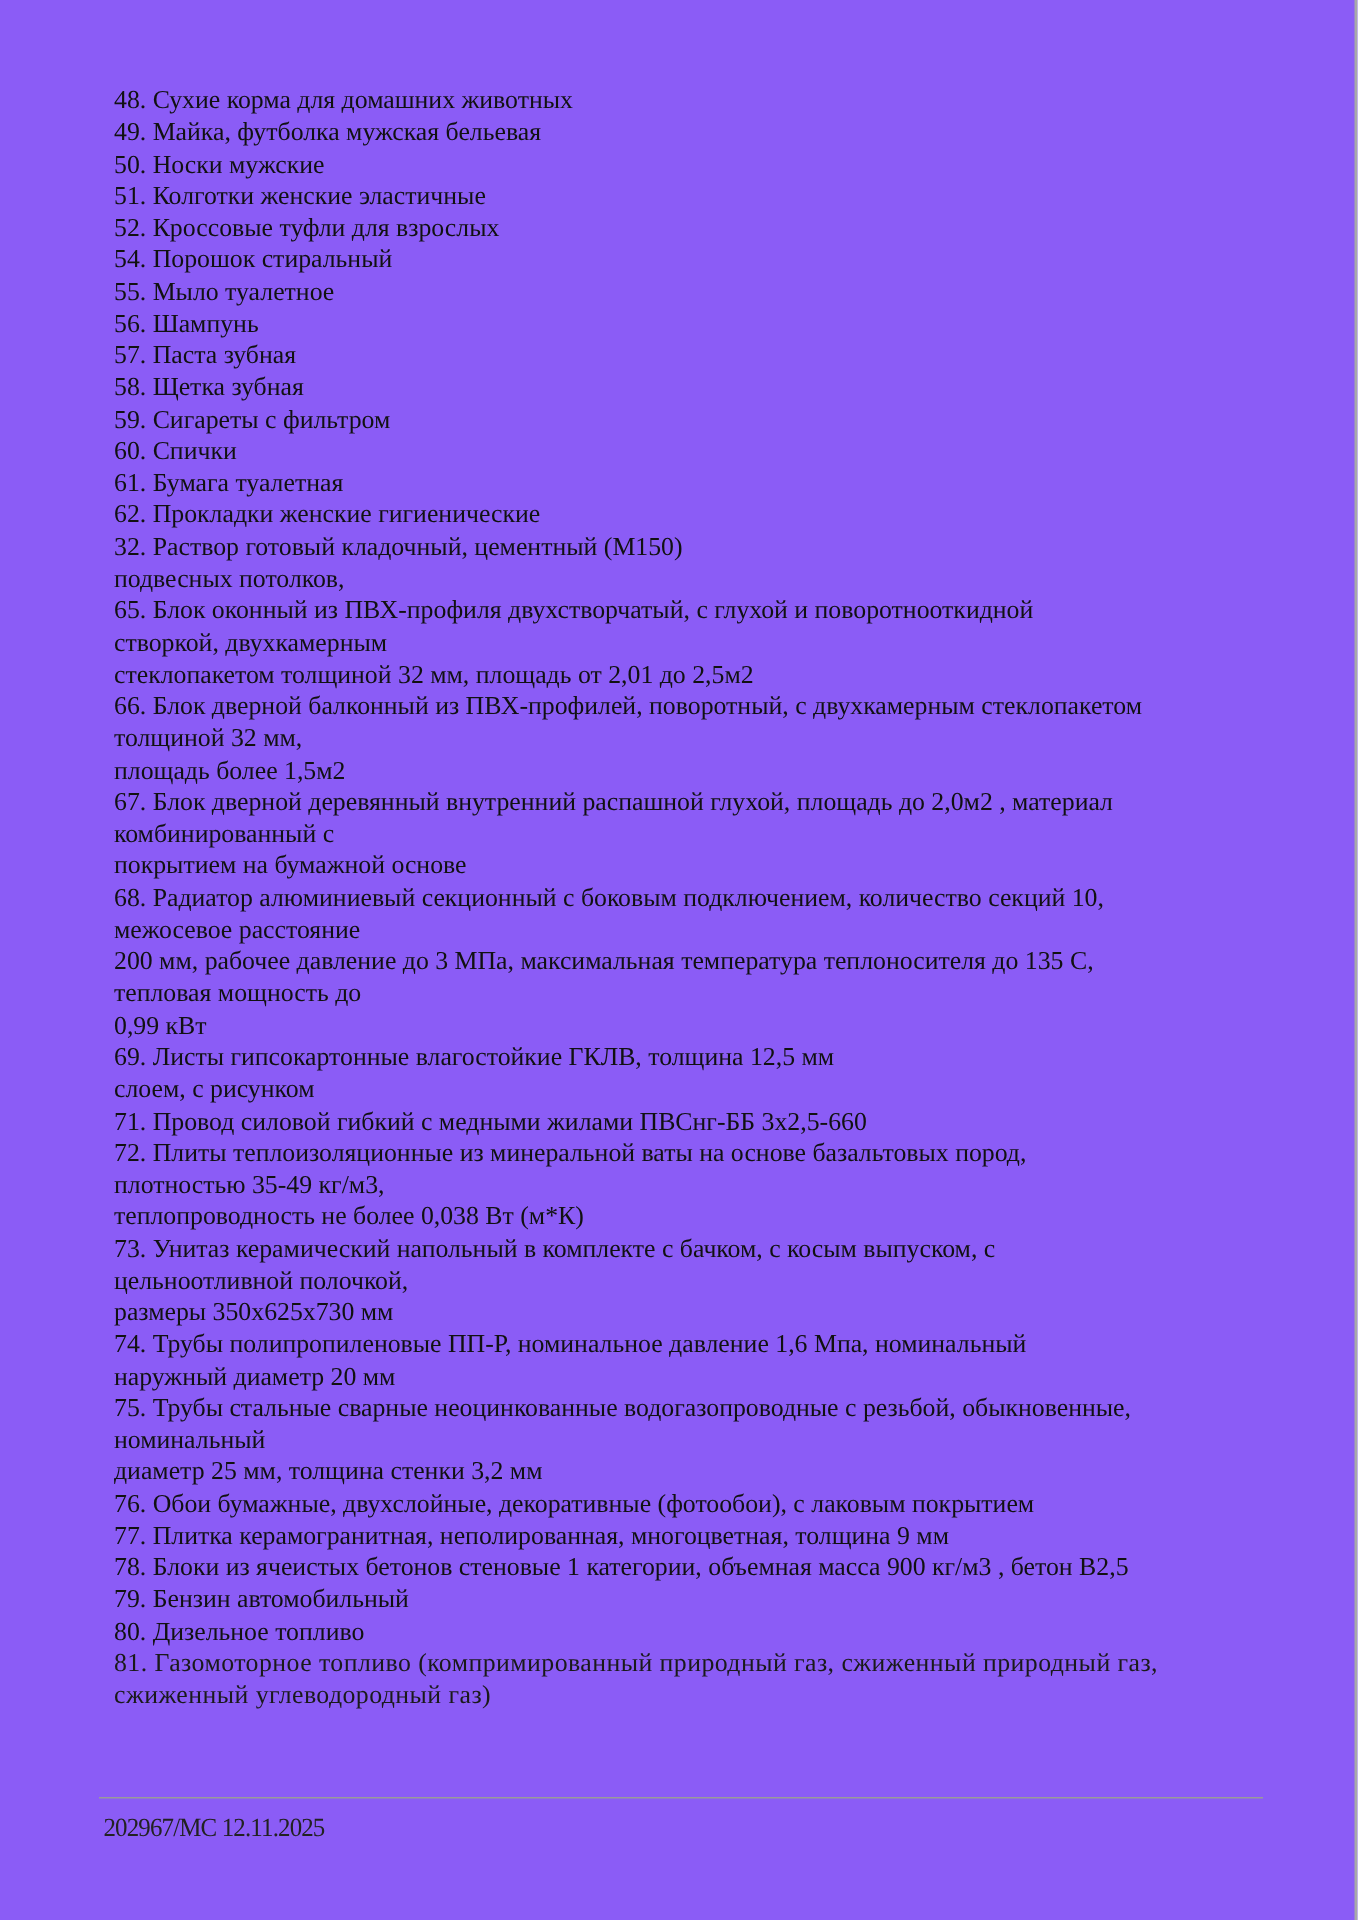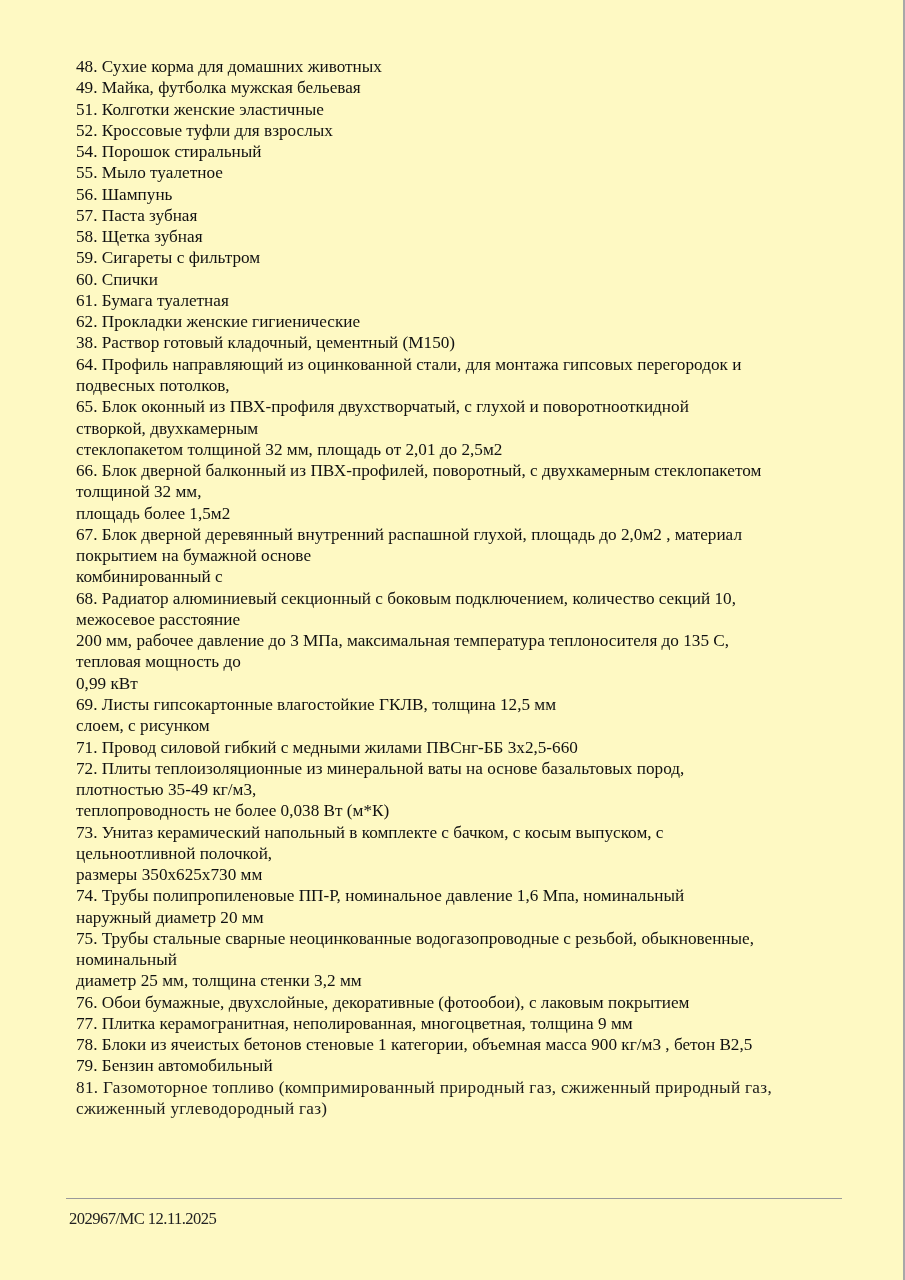--- a/index.html
+++ b/index.html
@@ -12,21 +12,21 @@
       height: 1280px;
       position: relative;
       overflow: hidden;
       font-family: "Liberation Serif", "DejaVu Serif", serif;
       color: #111111;
     }
     .page {
       position: absolute;
       left: 0; top: 0;
       width: 905px; height: 1280px;
-      background: #fef9c3;
+      background: #8b5cf6;
     }
     .right-edge {
       position: absolute;
       right: 0; top: 0;
       width: 2px; height: 1280px;
       background: #a8a8a8;
     }
     .list {
       position: absolute;
       left: 76px;
@@ -69,43 +69,43 @@
       color: #1a1a1a;
     }
   </style>
 </head>
 <body>
 
 <div class="page">
   <div class="list" id="doc-list">
       <div class="line">48. Сухие корма для домашних животных</div>
       <div class="line">49. Майка, футболка мужская бельевая</div>
+      <div class="line">50. Носки мужские</div>
       <div class="line">51. Колготки женские эластичные</div>
       <div class="line">52. Кроссовые туфли для взрослых</div>
       <div class="line">54. Порошок стиральный</div>
       <div class="line">55. Мыло туалетное</div>
       <div class="line">56. Шампунь</div>
       <div class="line">57. Паста зубная</div>
       <div class="line">58. Щетка зубная</div>
       <div class="line">59. Сигареты с фильтром</div>
       <div class="line">60. Спички</div>
       <div class="line">61. Бумага туалетная</div>
       <div class="line">62. Прокладки женские гигиенические</div>
-      <div class="line">38. Раствор готовый кладочный, цементный (М150)</div>
-      <div class="line">64. Профиль направляющий из оцинкованной стали, для монтажа гипсовых перегородок и</div>
+      <div class="line">32. Раствор готовый кладочный, цементный (М150)</div>
       <div class="line">подвесных потолков,</div>
       <div class="line">65. Блок оконный из ПВХ-профиля двухстворчатый, с глухой и поворотнооткидной</div>
       <div class="line">створкой, двухкамерным</div>
       <div class="line">стеклопакетом толщиной 32 мм, площадь от 2,01 до 2,5м2</div>
       <div class="line">66. Блок дверной балконный из ПВХ-профилей, поворотный, с двухкамерным стеклопакетом</div>
       <div class="line">толщиной 32 мм,</div>
       <div class="line">площадь более 1,5м2</div>
       <div class="line">67. Блок дверной деревянный внутренний распашной глухой, площадь до 2,0м2 , материал</div>
+      <div class="line">комбинированный с</div>
       <div class="line">покрытием на бумажной основе</div>
-      <div class="line">комбинированный с</div>
       <div class="line">68. Радиатор алюминиевый секционный с боковым подключением, количество секций 10,</div>
       <div class="line">межосевое расстояние</div>
       <div class="line">200 мм, рабочее давление до 3 МПа, максимальная температура теплоносителя до 135 С,</div>
       <div class="line">тепловая мощность до</div>
       <div class="line">0,99 кВт</div>
       <div class="line">69. Листы гипсокартонные влагостойкие ГКЛВ, толщина 12,5 мм</div>
       <div class="line">слоем, с рисунком</div>
       <div class="line">71. Провод силовой гибкий с медными жилами ПВСнг-ББ 3х2,5-660</div>
       <div class="line">72. Плиты теплоизоляционные из минеральной ваты на основе базальтовых пород,</div>
       <div class="line">плотностью 35-49 кг/м3,</div>
@@ -115,19 +115,20 @@
       <div class="line">размеры 350х625х730 мм</div>
       <div class="line">74. Трубы полипропиленовые ПП-Р, номинальное давление 1,6 Мпа, номинальный</div>
       <div class="line">наружный диаметр 20 мм</div>
       <div class="line">75. Трубы стальные сварные неоцинкованные водогазопроводные с резьбой, обыкновенные,</div>
       <div class="line">номинальный</div>
       <div class="line">диаметр 25 мм, толщина стенки 3,2 мм</div>
       <div class="line">76. Обои бумажные, двухслойные, декоративные (фотообои), с лаковым покрытием</div>
       <div class="line">77. Плитка керамогранитная, неполированная, многоцветная, толщина 9 мм</div>
       <div class="line">78. Блоки из ячеистых бетонов стеновые 1 категории, объемная масса 900 кг/м3 , бетон В2,5</div>
       <div class="line">79. Бензин автомобильный</div>
+      <div class="line">80. Дизельное топливо</div>
       <div class="line last-line">81. Газомоторное топливо (компримированный природный газ, сжиженный природный газ,</div>
       <div class="line last-line">сжиженный углеводородный газ)</div>
     </div>
   <div class="strike-rule"></div>
   <div class="footer">202967/МС 12.11.2025</div>
   <div class="right-edge"></div>
 </div>
 
 </body></html>

